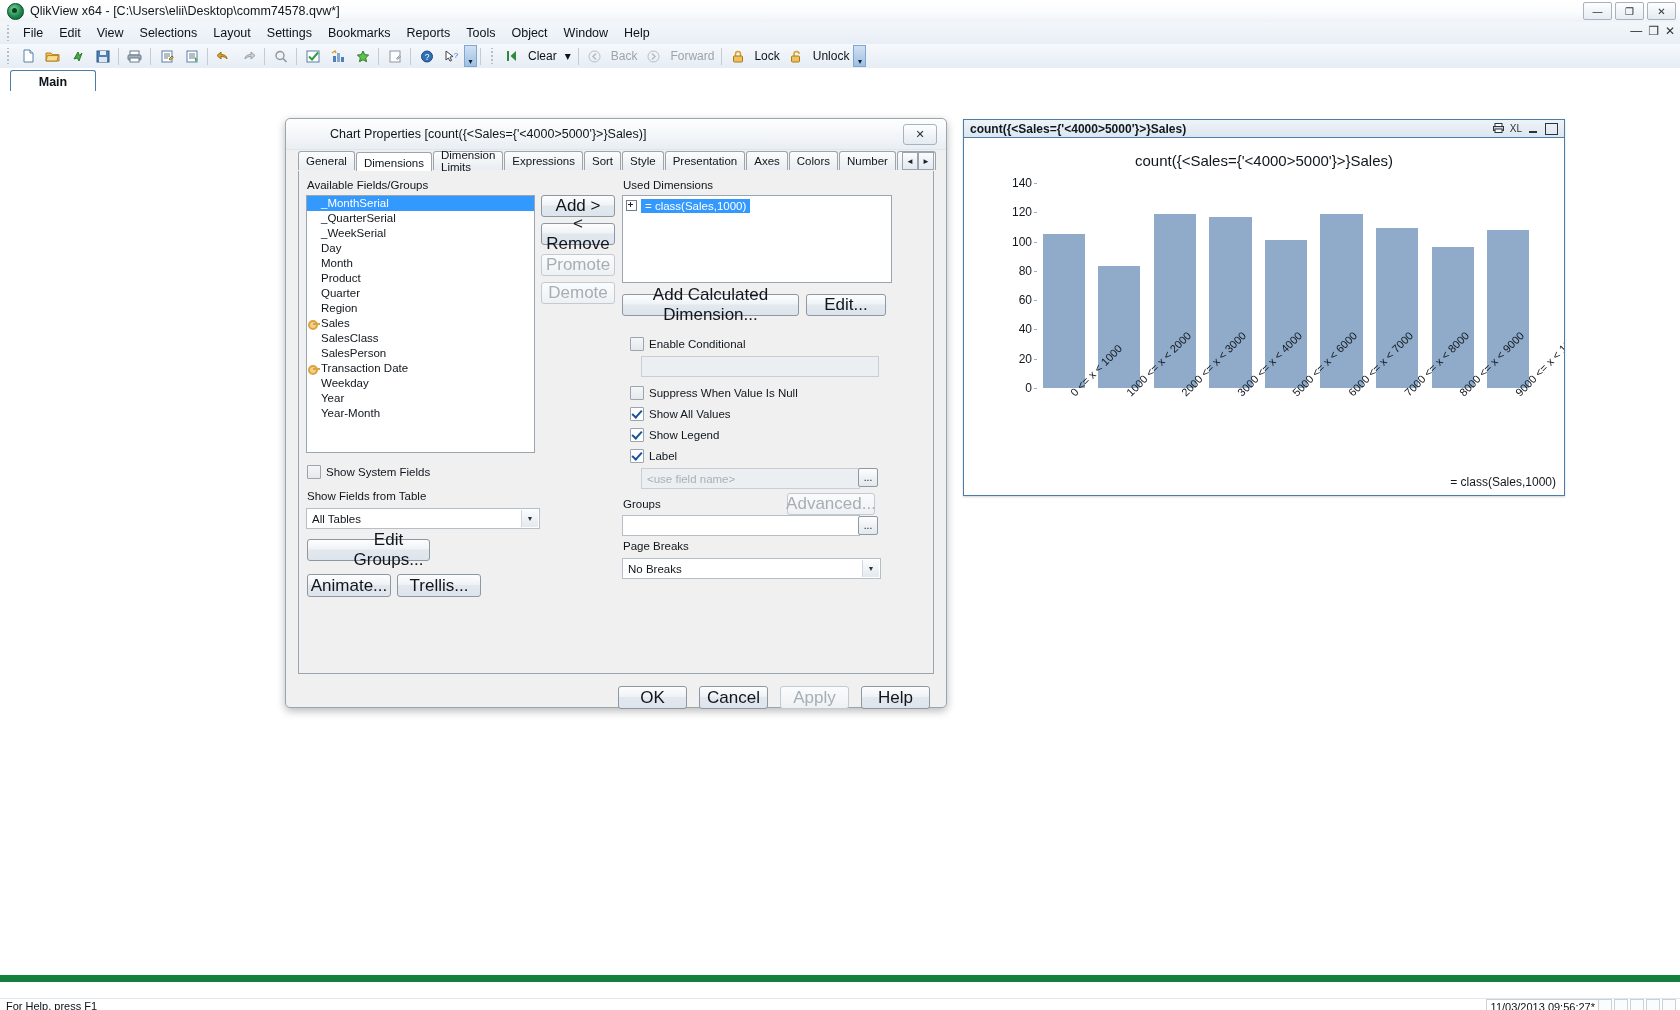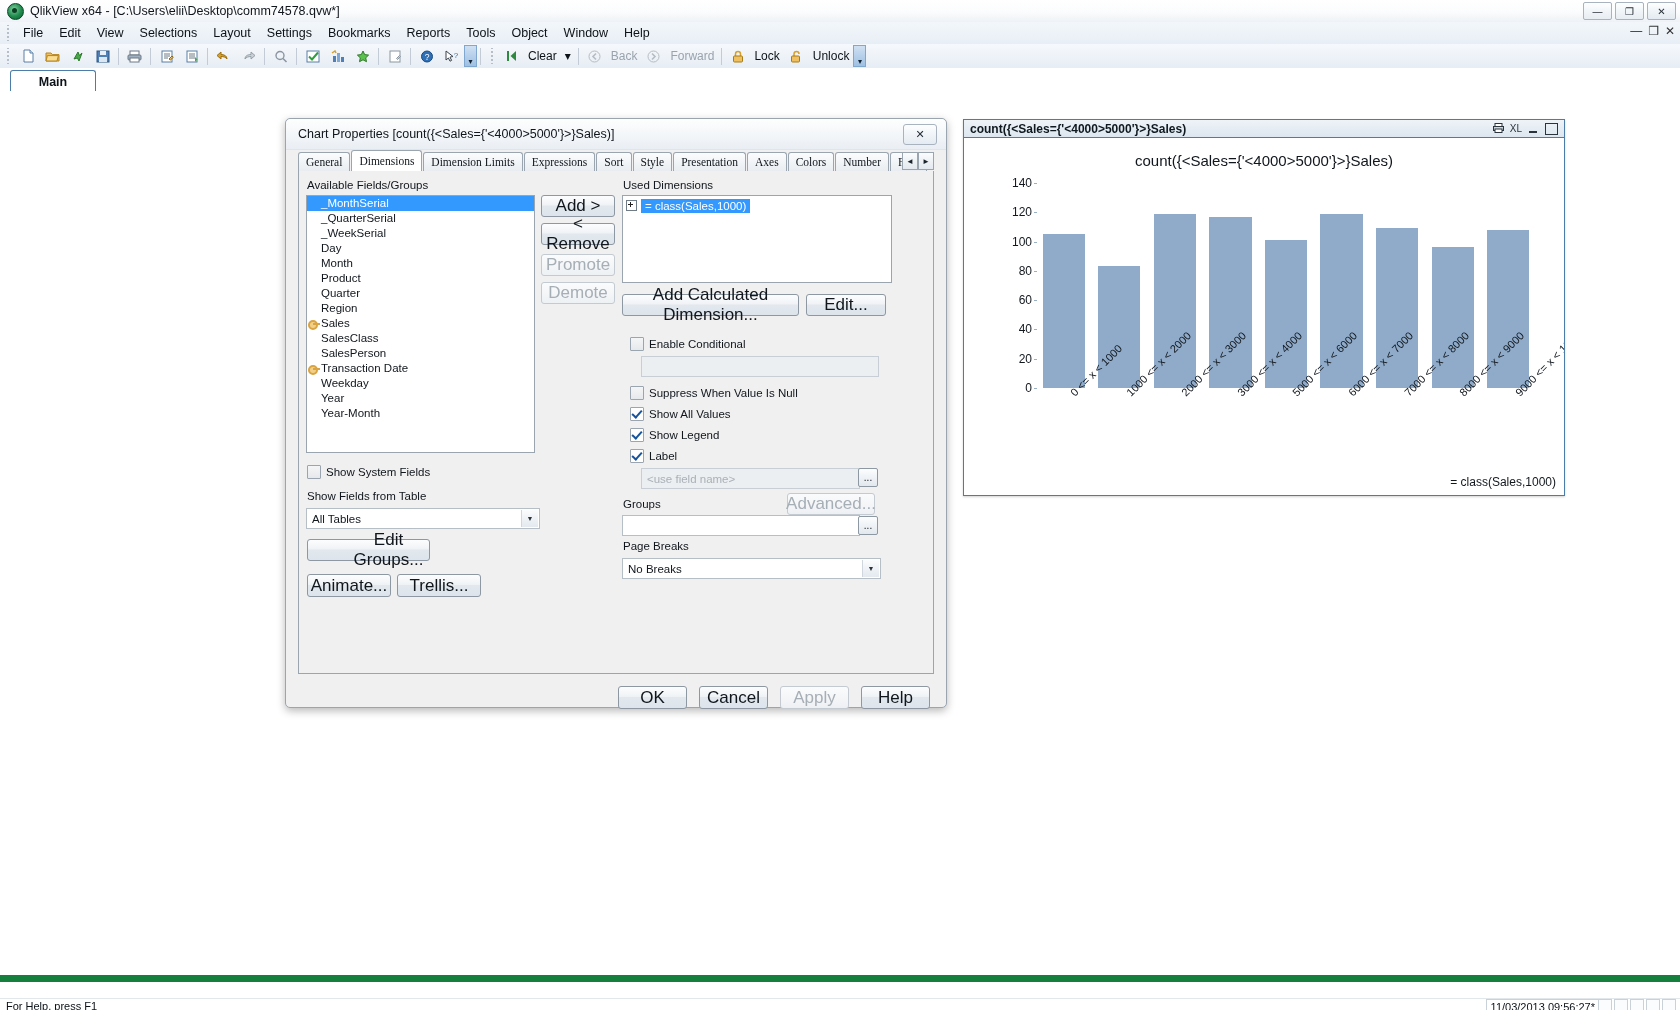--- a/index.html
+++ b/index.html
@@ -121,33 +121,33 @@
 
   
   .dialog{
     position:absolute;left:285px;top:118px;width:660px;height:588px;
     background:#f0f0f0;border:1px solid #9aa5b0;border-radius:5px;
     box-shadow:0 3px 9px rgba(0,0,0,.28);
   }
   .dlg-caption{
     height:30px;display:flex;align-items:center;
     background:linear-gradient(to bottom,#fdfefe 0%,#f2f5f8 60%,#e9eef4 100%);
-    border-radius:5px 5px 0 0;border-bottom:1px solid #dfe5eb;
+    border-radius:5px 5px 0 0;border-bottom:1px solid #dfe5eb;padding-left:32px;
   }
   .dlg-title{padding-left:12px;font-size:12.5px;color:#10161c;flex:1;}
   .dlg-close{
     width:32px;height:19px;margin-right:9px;border:1px solid #a8b3bf;border-radius:3px;
     background:linear-gradient(to bottom,#fdfefe,#e4ebf2);
     display:flex;align-items:center;justify-content:center;font-size:11px;color:#243039;
   }
   .dlg-inner{position:absolute;left:12px;top:32px;width:636px;height:544px;}
 
   
-  .tabstrip{position:relative;height:20px;display:flex;align-items:flex-end;
-    border-bottom:7px solid #d946ef;font-family:Liberation Serif, serif;}
+  .tabstrip{position:relative;height:20px;display:flex;
+    border-bottom:7px solid #d946ef;}
   .tab{
     height:18px;padding:0 7px;margin-right:1px;
     border:1px solid #9aa5b0;border-bottom:none;border-radius:3px 3px 0 0;
     background:linear-gradient(to bottom,#fbfcfd,#e9edf1);
     font-size:11.5px;color:#10161c;display:flex;align-items:center;
   }
   .tab.active{background:#ffffff;height:20px;position:relative;top:1px;font-weight:normal;border-bottom:1px solid #ffffff;}
   .tabnav{position:absolute;right:0;bottom:1px;display:flex;}
   .tabnav div{
     width:14px;height:16px;border:1px solid #9aa5b0;

